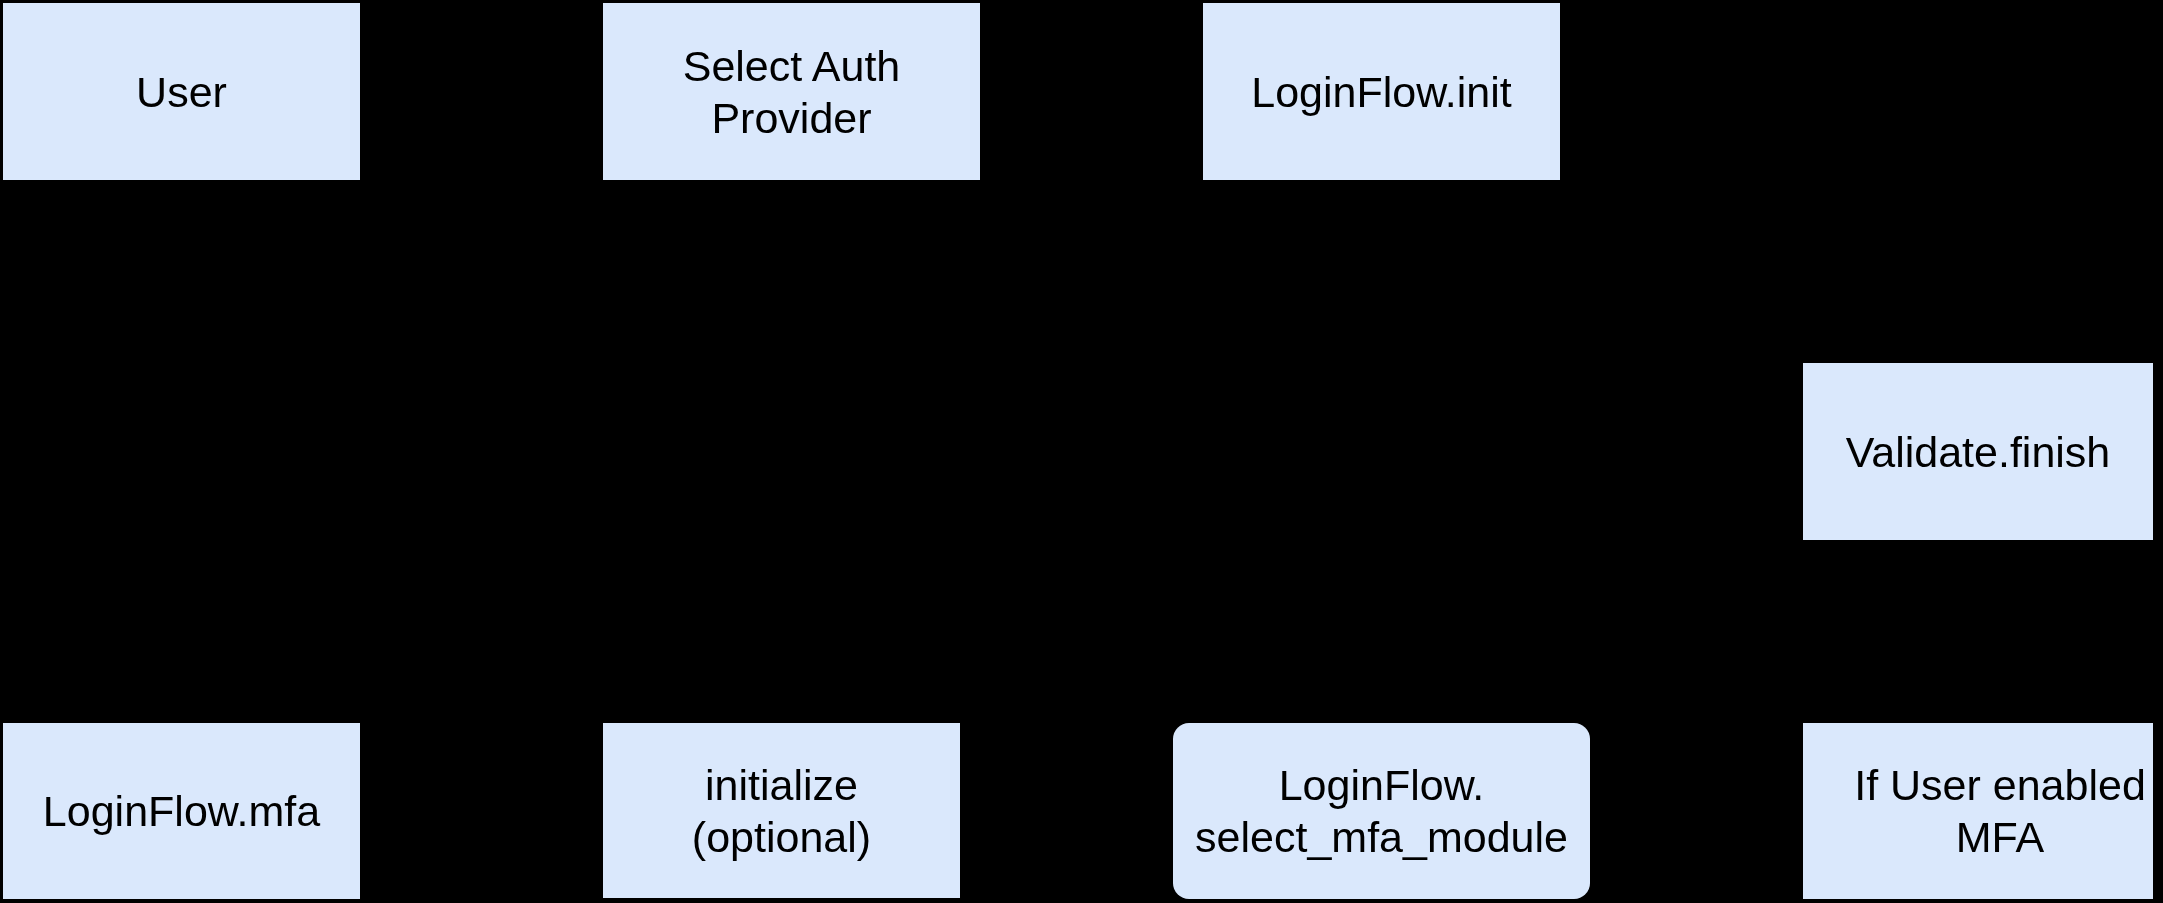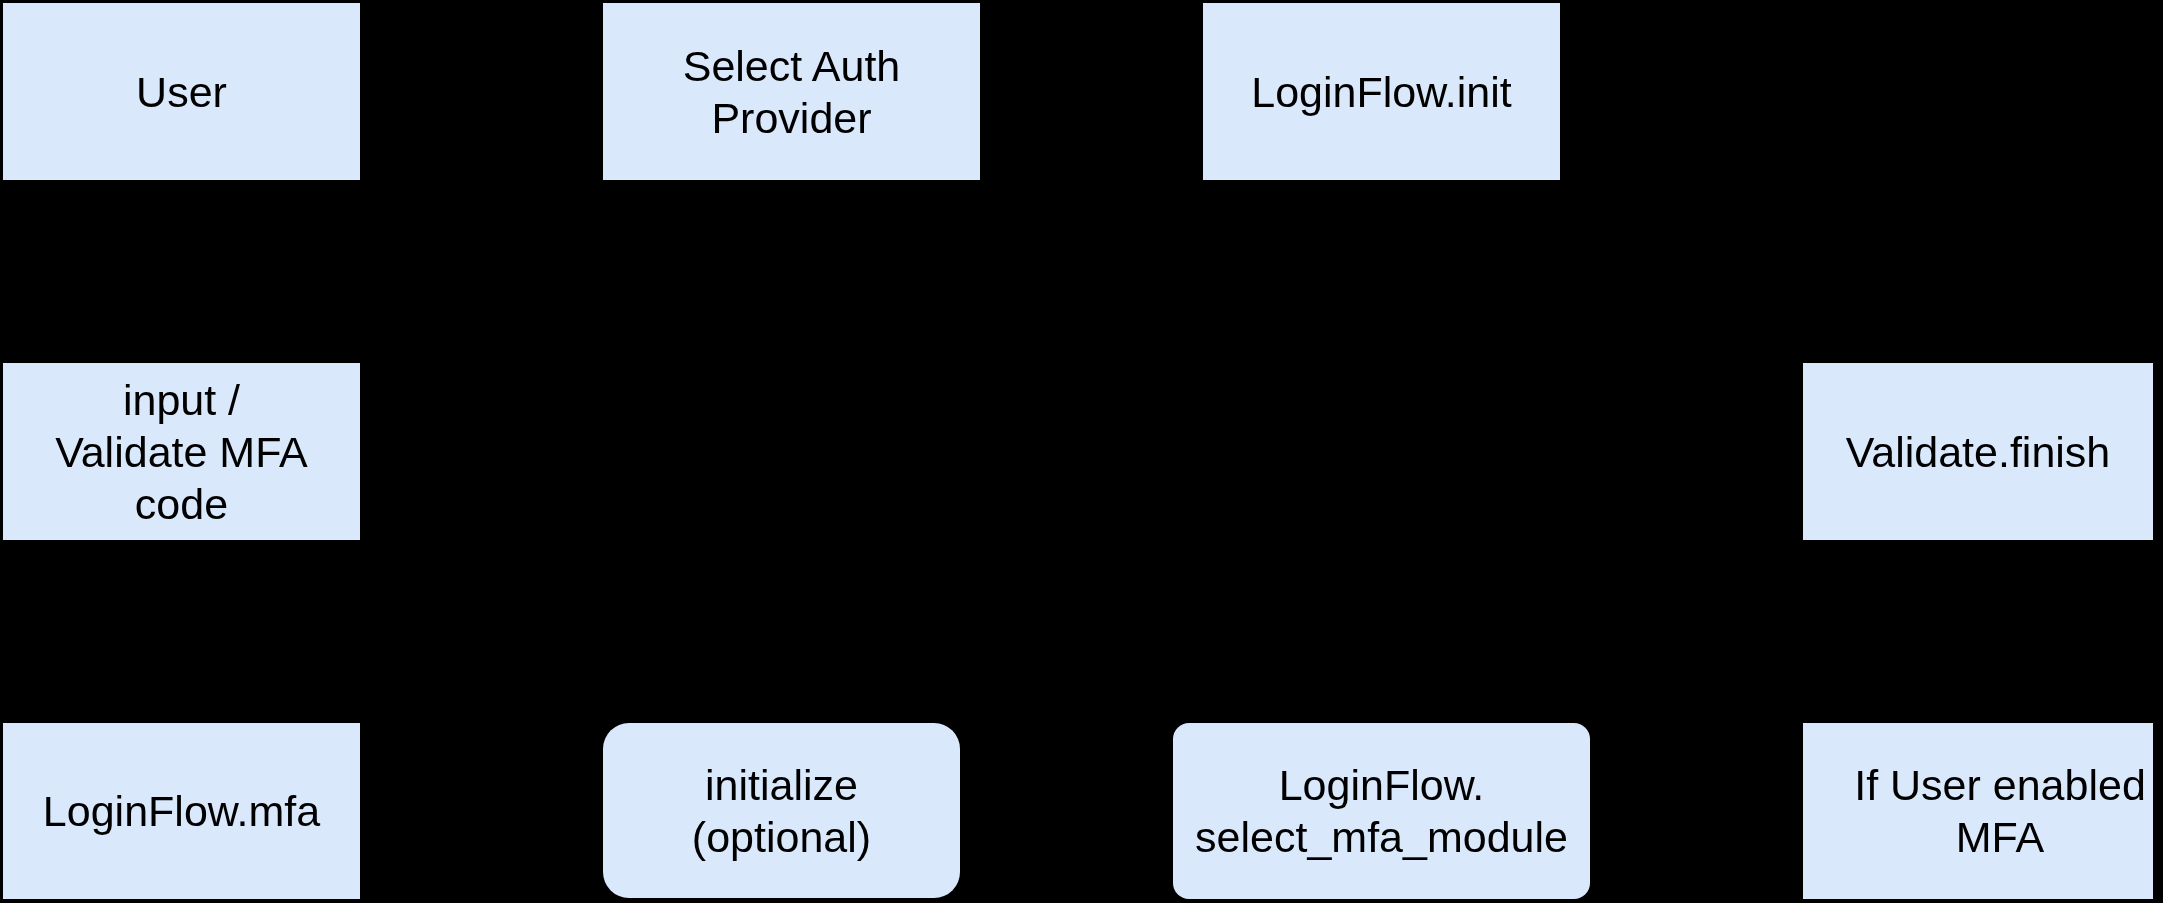--- a/index.html
+++ b/index.html
@@ -33,40 +33,37 @@
     box-sizing: border-box;
   }
   
   .n-user                 { left: 3px;    top: 3px;   width: 357px; height: 177px; }
   .n-select-auth          { left: 603px;  top: 3px;   width: 377px; height: 177px; }
   .n-loginflow-init       { left: 1203px; top: 3px;   width: 357px; height: 177px; }
   .n-input-validate-up    { left: 1803px; top: 3px;   width: 350px; height: 176px; }
   .n-input-validate-mfa   { left: 3px;    top: 363px; width: 357px; height: 177px; }
   .n-loginflow-finish     { left: 1803px; top: 363px; width: 350px; height: 177px; }
   .n-loginflow-mfa        { left: 3px;    top: 723px; width: 357px; height: 176px; text-align: right; }
-  .n-initialize-optional  { left: 603px;  top: 723px; width: 357px; height: 175px; border-radius: 26px; }
+  .n-initialize-optional  { left: 603px;  top: 723px; width: 357px; height: 175px; }
   .n-select-mfa-module    { left: 1173px; top: 723px; width: 417px; height: 176px; border-radius: 16px; }
   .n-if-user-enabled-mfa  { left: 1803px; top: 723px; width: 350px; height: 176px; padding-left: 44px; }
 </style>
 </head>
 <body>
 
 <div class="canvas">
 
   <div class="node n-user">User</div>
 
   <div class="node n-select-auth">Select Auth
 Provider</div>
 
   <div class="node n-loginflow-init">LoginFlow.init</div>
 
 
-  <div class="node n-input-validate-mfa">input /
-Validate MFA
-code</div>
 
   <div class="node n-loginflow-finish">Validate.finish</div>
 
   <div class="node n-loginflow-mfa">LoginFlow.mfa</div>
 
   <div class="node n-initialize-optional">initialize
 (optional)</div>
 
   <div class="node n-select-mfa-module">LoginFlow.
 select_mfa_module</div>

